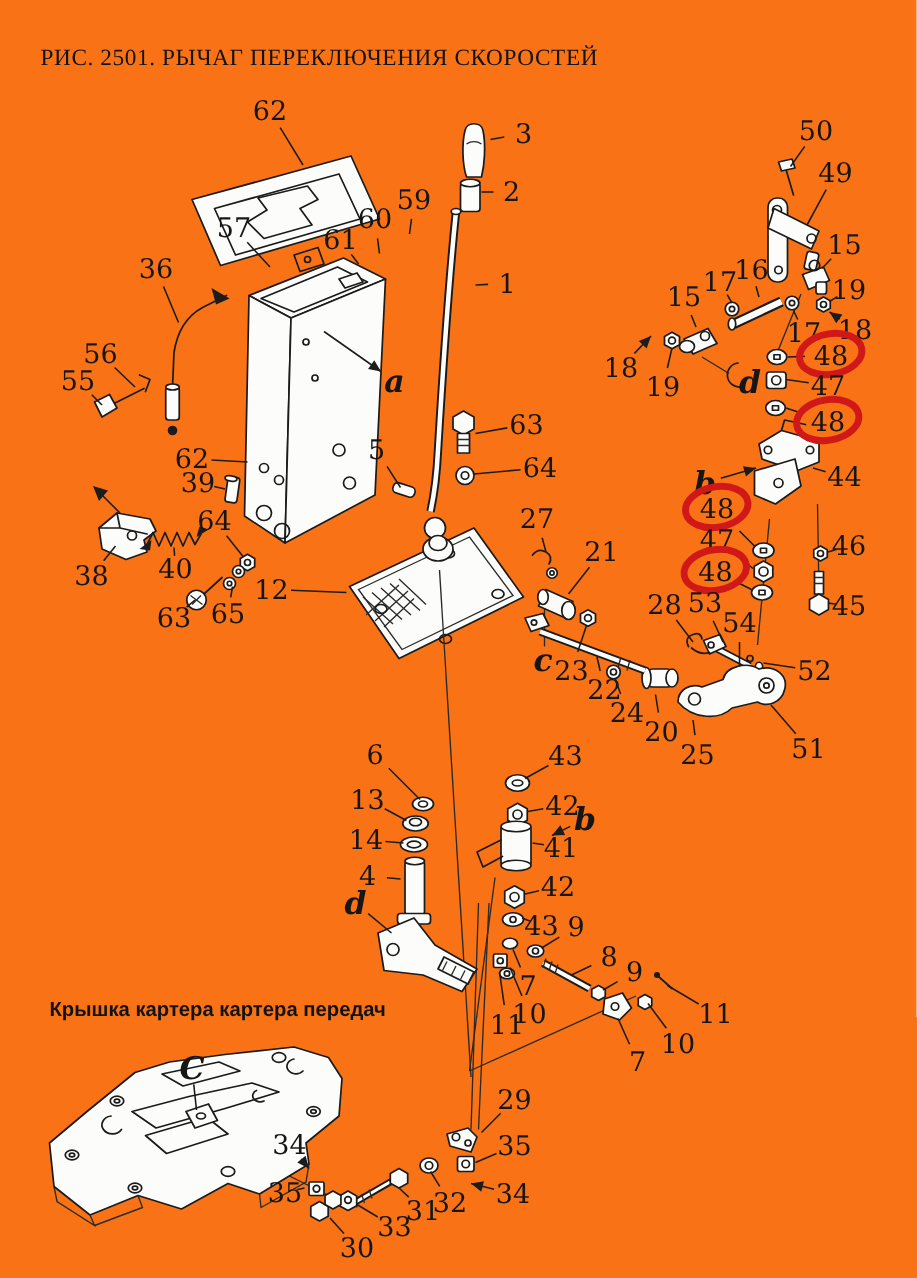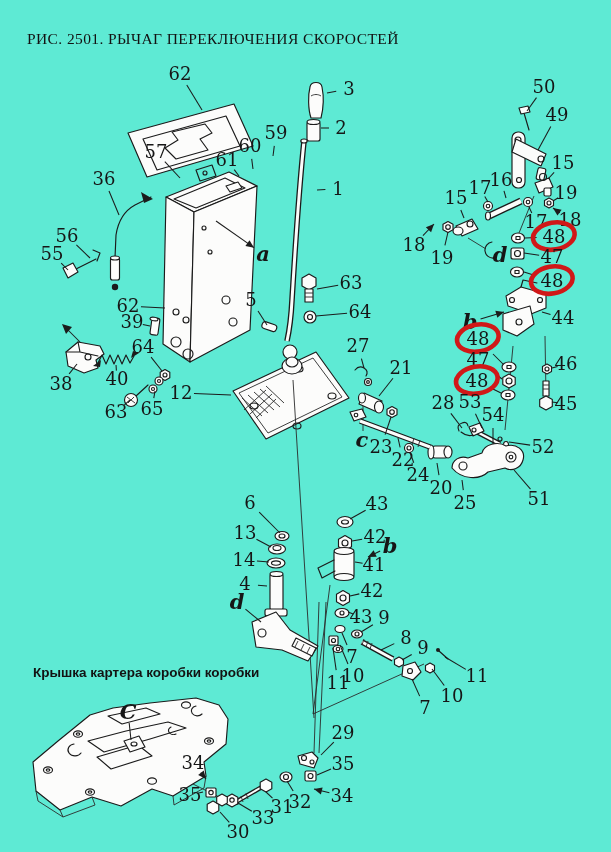--- a/index.html
+++ b/index.html
@@ -1,37 +1,37 @@
 <!DOCTYPE html>
 <html><head>
 <meta charset="utf-8">
 <style>
   html,body{margin:0;padding:0;background:#e8e8e8;}
-  .page{position:relative;width:611px;height:852px;background:#5eead4;overflow:hidden;
+  .page{position:relative;width:611px;height:852px;background:#f97316;overflow:hidden;
         font-family:"Liberation Serif", serif;}
   .title{position:absolute;left:27px;top:30px;font:15.5px "Liberation Serif", serif;
          letter-spacing:.4px;color:#131313;white-space:nowrap;}
   .caption{position:absolute;left:33px;top:665px;font:bold 13.5px "Liberation Sans", sans-serif;
          color:#131313;white-space:nowrap;}
   svg{position:absolute;left:0;top:0;}
   .p{fill:none;stroke:#1b1b1b;stroke-width:1.15;stroke-linejoin:round;stroke-linecap:round;}
   .pw{fill:#fcfcfb;stroke:#1b1b1b;stroke-width:1.15;stroke-linejoin:round;}
   .thin{fill:none;stroke:#2a2a2a;stroke-width:0.9;}
   .ld{stroke:#1c1c1c;stroke-width:1.05;fill:none;}
   .ah{fill:#1c1c1c;stroke:none;}
   .num{font:18px "DejaVu Serif", serif;fill:#161616;}
   .letter{font:italic bold 21px "DejaVu Serif", serif;fill:#161616;}
   .hl{fill:none;stroke:#d01818;stroke-width:4.6;}
 </style>
 </head>
 <body>
 
 <div class="page">
   <div class="title">РИС. 2501. РЫЧАГ ПЕРЕКЛЮЧЕНИЯ СКОРОСТЕЙ</div>
-  <div class="caption">Крышка картера коробки коробки</div>
+  <div class="caption">Крышка картера картера передач</div>
 
   <svg width="611" height="852" viewBox="0 0 611 852">
 
     <g>
       <path class="pw" d="M310,87 C311,81 321,81 322,87 C324,97 323,110 321,118 L311,118 C308,109 308,95 310,87 Z"></path>
       <path class="thin" d="M311,96 C314,94 318,94 321,96"></path>
     </g>
     <g>
       <rect class="pw" x="307" y="122" width="13" height="19" rx="2"></rect>
       <ellipse class="pw" cx="313.5" cy="122" rx="6.5" ry="2.5"></ellipse>

